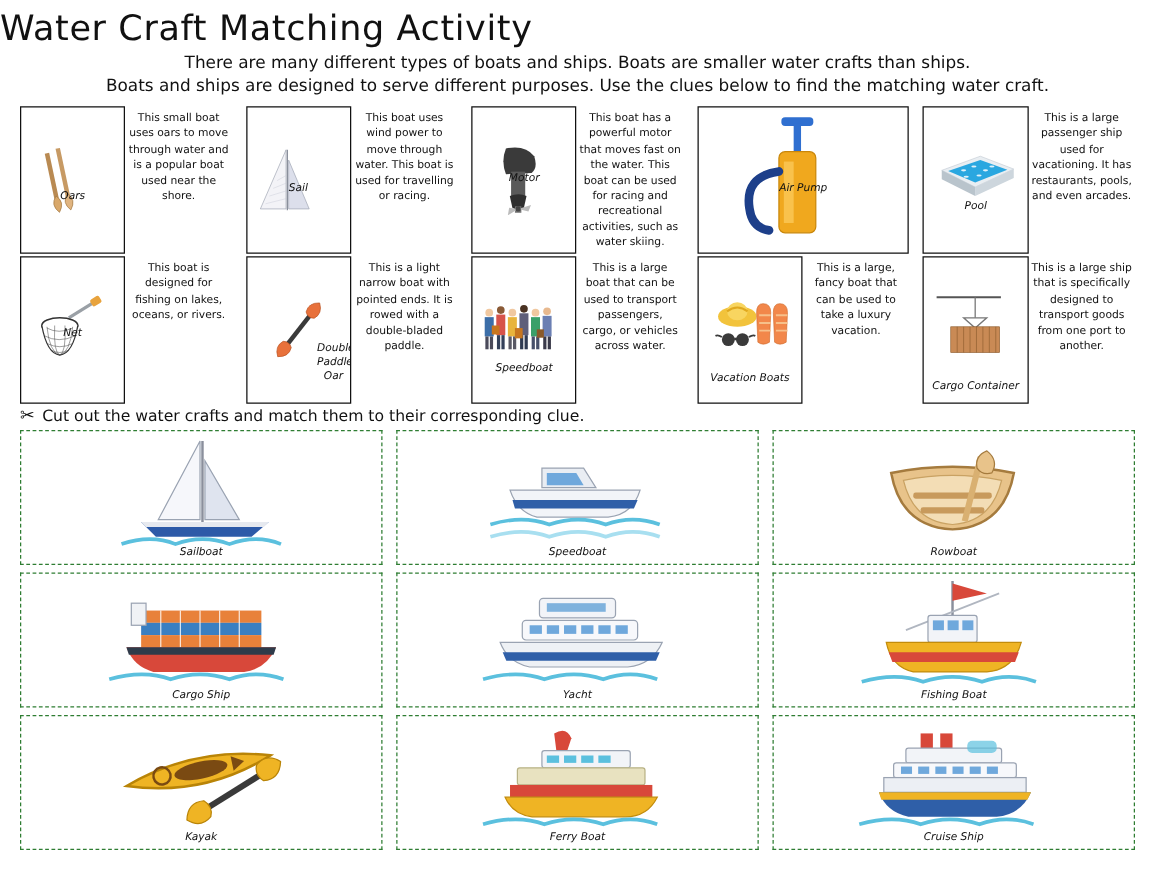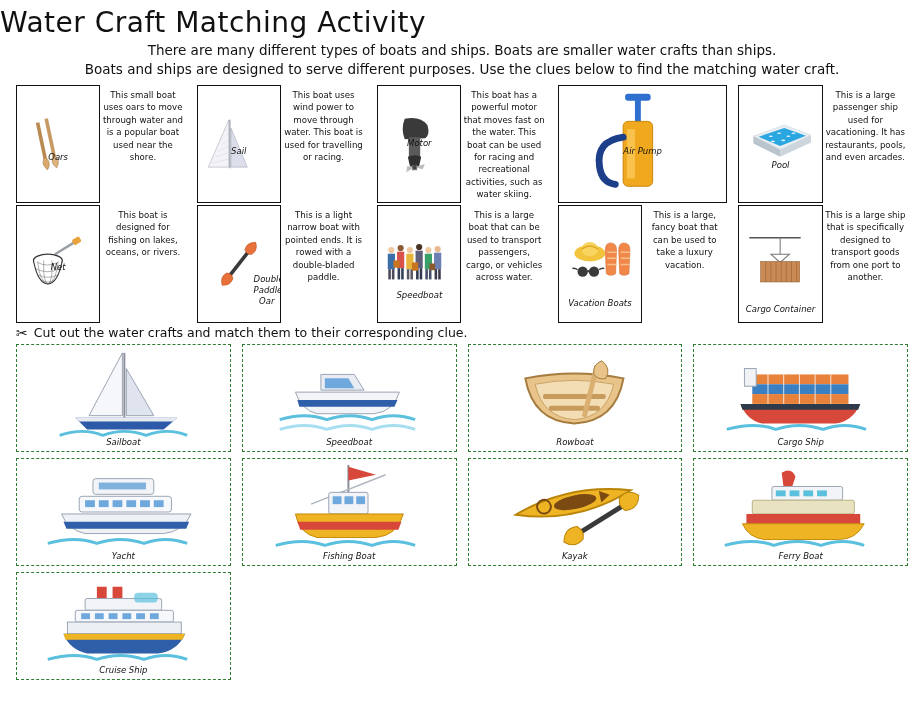--- a/index.html
+++ b/index.html
@@ -66,21 +66,21 @@
 
   .cut-line{
     display:flex;align-items:center;gap:6px;
     padding:2px 16px 0 16px;
     font-size:12.5px;
   }
   .scissors{font-size:14px;line-height:12px;}
 
   .grid2{
     display:grid;
-    grid-template-columns:repeat(4,1fr);
+    grid-template-columns:repeat(3,1fr);
     column-gap:11px;
     row-gap:6px;
     padding:0 16px;
     margin-top:4px;
   }
   .card2{
     border:1px dashed #2e7d32;
     height:108px;
     box-sizing:border-box;
     position:relative;

